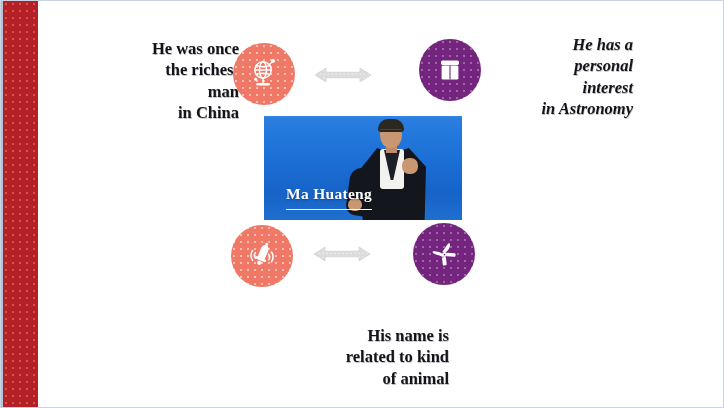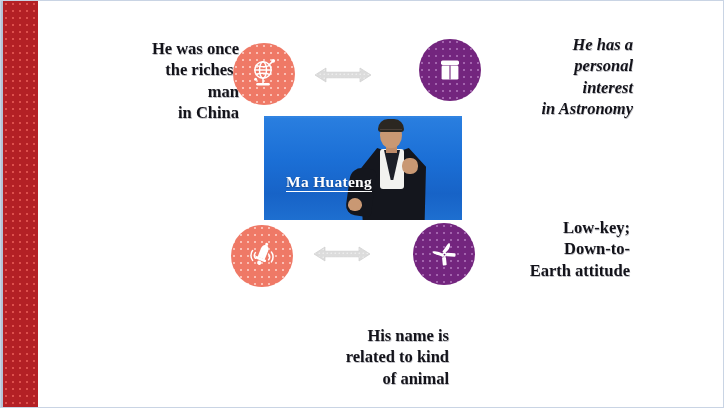--- a/index.html
+++ b/index.html
@@ -56,28 +56,28 @@
   .photo .streaks {
     position: absolute;
     inset: 0;
     background:
       linear-gradient(180deg, rgba(255,255,255,0.05) 0 2px, rgba(0,0,0,0) 2px 9px);
     opacity: .7;
   }
   .photo-caption {
     position: absolute;
     left: 22px;
-    top: 57px;
+    top: 69px;
     color: #ffffff;
     font-size: 15.5px;
     font-weight: bold;
     letter-spacing: .3px;
     text-shadow: 0 1px 2px rgba(0,0,0,.35);
     border-bottom: 1.6px solid #ffffff;
-    padding-bottom: 1px;
+    padding-bottom: 7px;
     line-height: 1.1;
   }
 
   
   .person { position: absolute; right: 18px; bottom: 0; width: 104px; height: 104px; }
   .p-head {
     position: absolute; left: 40px; top: 6px; width: 22px; height: 26px;
     background: #c99873; border-radius: 46% 46% 44% 44% / 52% 52% 48% 48%;
   }
   .p-hair {
@@ -283,21 +283,18 @@
         <path d="M22.5 6.2 C23.8 8.0 22.9 11.3 20.2 14.0 L17.6 16.6 L15.4 14.4 L18.0 11.0 C20.2 8.0 21.4 5.6 22.5 6.2 Z" fill="#ffffff"></path>
         <path d="M5.6 14.6 C7.6 13.6 11.0 14.3 14.2 16.0 L17.2 17.6 L16.0 19.9 L12.4 18.6 C8.8 17.3 4.9 16.2 5.6 14.6 Z" fill="#ffffff"></path>
         <circle cx="17.5" cy="17.6" r="2.4" fill="#ffffff"></circle>
         <circle cx="17.5" cy="17.6" r="0.9" fill="#73257e"></circle>
         <rect x="19.3" y="15.6" width="9.4" height="3.6" rx="1.0" fill="#ffffff" transform="rotate(4 19.3 15.6)"></rect>
         <rect x="15.0" y="20.3" width="3.9" height="8.4" rx="1.0" fill="#ffffff" transform="rotate(-6 15.0 20.3)"></rect>
       </svg>
     </span>
   </div>
 
-  <div class="txt" id="txt-lowkey">Low-key;
-Down-to-
-Earth attitude</div>
 
   <div class="txt" id="txt-animal">His name is
 related to kind
 of animal</div>
 
 </div>
 
 </body></html>

